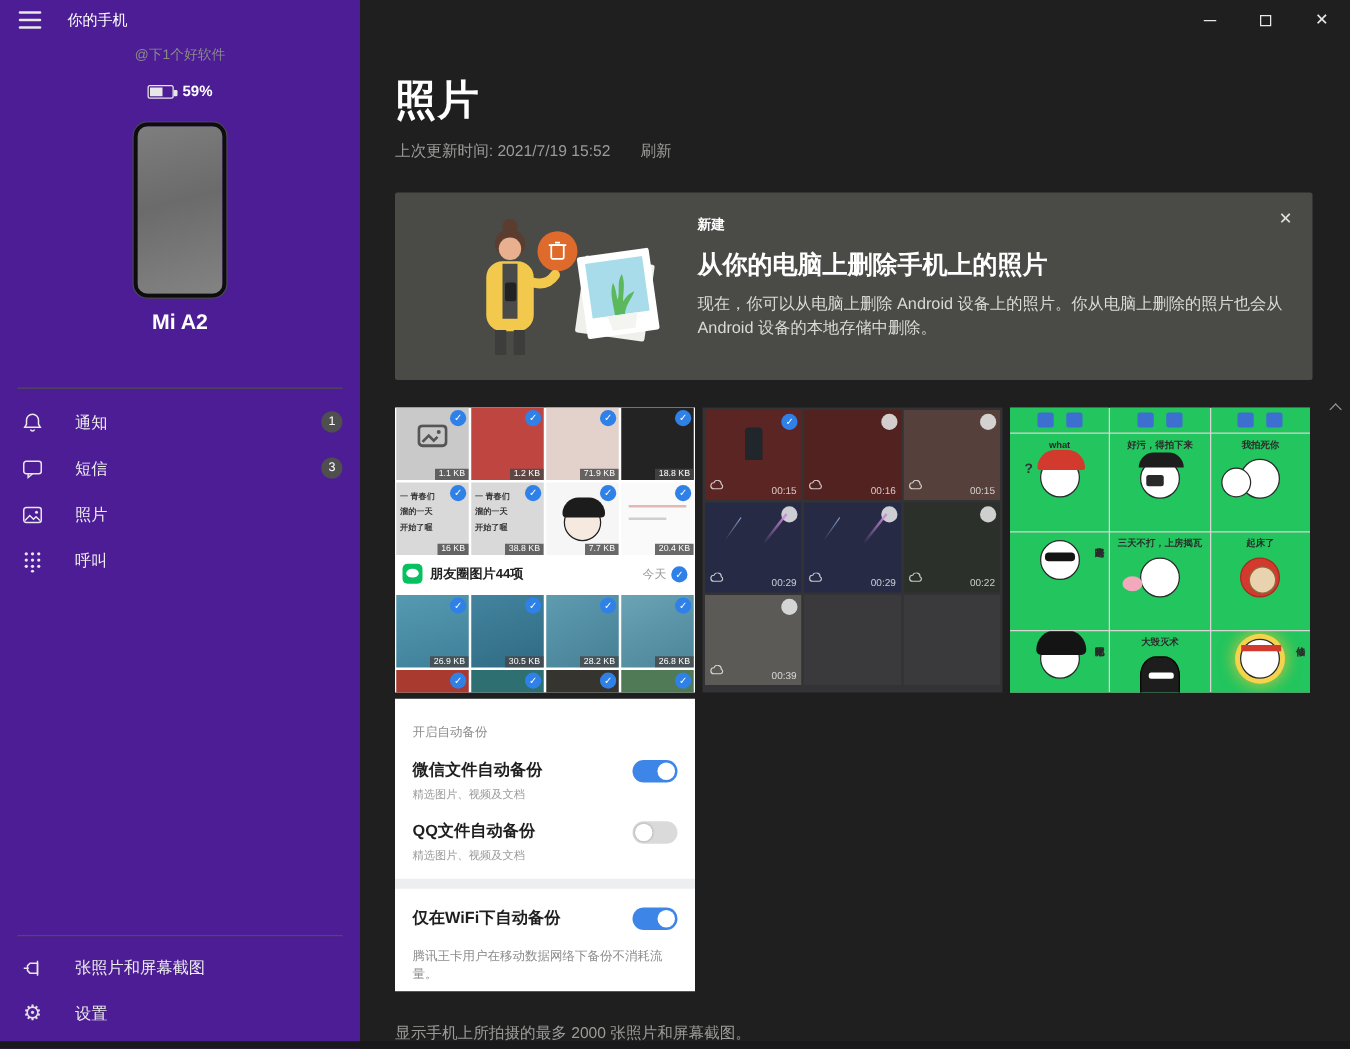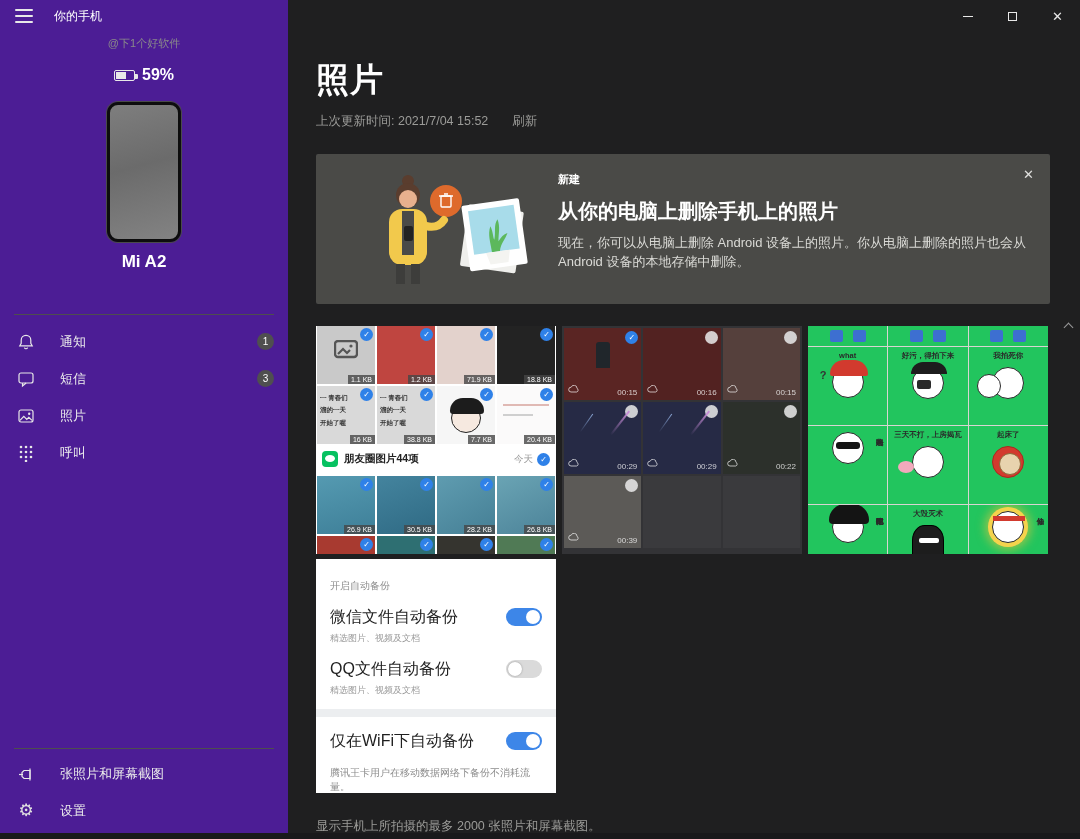--- a/index.html
+++ b/index.html
@@ -11,21 +11,21 @@
   .sidebar { width:288px; background:#4c1d95; display:flex; flex-direction:column; flex-shrink:0; }
   .sb-titlebar { height:32px; display:flex; align-items:center; padding-left:10px; gap:16px; }
   .hamburger { width:28px; height:22px; display:flex; flex-direction:column; justify-content:center; gap:4px; padding:0 5px; cursor:pointer; }
   .hamburger span { display:block; height:2px; background:#e8e8e8; border-radius:1px; }
   .app-title { color:#ffffff; font-size:12px; }
   .watermark { text-align:center; color:#8a8a8a; font-size:11px; margin-top:4px; }
   .battery-row { display:flex; align-items:center; justify-content:center; gap:7px; margin-top:15px; }
   .batt { width:21px; height:11px; border:1px solid #e8e8e8; border-radius:2px; position:relative; }
   .batt::before { content:''; position:absolute; left:1px; top:1px; bottom:1px; width:55%; background:#e8e8e8; }
   .batt::after { content:''; position:absolute; right:-4px; top:3px; width:3px; height:5px; background:#e8e8e8; border-radius:0 1px 1px 0; }
-  .batt-pct { color:#ffffff; font-size:16px; font-weight:700; }
+  .batt-pct { color:#ffffff; font-size:12px; font-weight:700; }
   .phone-mock { width:74px; height:140px; margin:18px auto 0; border:3px solid #0d0d0d; border-radius:11px;
     background:linear-gradient(165deg,#7e7e7e,#6b6b6b 45%,#838383); box-shadow:0 0 0 1px #4a4a4a; }
   .device-name { text-align:center; color:#ffffff; font-size:17px; font-weight:700; margin-top:10px; }
   .sb-divider { height:1px; background:#4e4e4e; margin:0 14px; }
   .sb-divider.top { margin-top:42px; }
   .nav { margin-top:8px; }
   .nav-item { height:37px; display:flex; align-items:center; gap:25px; padding-left:17px; color:#ececec; font-size:13px; cursor:pointer; }
   .nav-item .ni-icon { width:18px; height:18px; display:flex; align-items:center; justify-content:center; }
   .badge { min-width:17px; height:17px; border-radius:50%; background:#4f4f4f; color:#fff; font-size:10px;
     display:flex; align-items:center; justify-content:center; margin-left:auto; margin-right:14px; padding:0 4px; }
@@ -119,21 +119,21 @@
   .v-blackhair::before { content:''; position:absolute; left:-4px; top:-8px; width:40px; height:20px; background:#141414; border-radius:16px 16px 4px 4px; }
   .v-dark { background:#1d1d1d; border-color:#000; border-radius:40% 40% 8% 8%; height:38px; }
   .v-dark::after { content:''; position:absolute; left:6px; top:12px; width:20px; height:5px; background:#fff; border-radius:2px; }
   .v-glow { box-shadow:0 0 0 4px #f5d34c, 0 0 10px 7px rgba(245,196,60,.55); }
   .v-glow::before { content:''; position:absolute; left:0px; top:4px; width:32px; height:5px; background:#d23a2e; }
 
   
   .tile4 { padding:14px 14px 0; }
   .t4head { font-size:10px; color:#8c8c8c; margin-top:6px; }
   .t4item { display:flex; align-items:flex-start; justify-content:space-between; margin-top:14px; }
-  .t4title { font-size:16px; color:#1f1f1f; font-weight:400; }
+  .t4title { font-size:13px; color:#1f1f1f; font-weight:700; }
   .t4sub { font-size:9px; color:#9a9a9a; margin-top:4px; }
   .tgl { width:36px; height:18px; border-radius:10px; position:relative; flex-shrink:0; margin-top:1px; }
   .tgl.on { background:#3d86e8; }
   .tgl.on::after { content:''; position:absolute; right:2px; top:2px; width:14px; height:14px; border-radius:50%; background:#fff; }
   .tgl.off { background:#dadada; }
   .tgl.off::after { content:''; position:absolute; left:2px; top:2px; width:14px; height:14px; border-radius:50%; background:#fff; box-shadow:0 0 2px rgba(0,0,0,.35); }
   .t4band { height:8px; background:#eceef0; margin:12px -14px 0; }
   .t4note { font-size:10px; color:#8c8c8c; margin-top:14px; }
 
   .footer-note { color:#9b9b98; font-size:12.5px; margin-top:25px; }
@@ -243,21 +243,21 @@
           <span class="wc-min"></span>
         </div>
       <div class="wc-btn">
           <span class="wc-max"></span>
         </div>
       <div class="wc-btn wc-close">✕</div>
     </div>
 
     <h1 class="page-title">照片</h1>
     <div class="sub-row">
-      <span>上次更新时间: 2021/7/04 15:52</span>
+      <span>上次更新时间: 2021/7/19 15:52</span>
       <span class="refresh">刷新</span>
     </div>
 
     <div class="banner">
       <span class="banner-close">✕</span>
       <div class="banner-illus">
         <svg width="170" height="122" viewBox="0 0 170 122">
           <g transform="rotate(8 125 70)">
               <rect x="96" y="40" width="56" height="62" rx="2" fill="#efefec"></rect>
             </g>

